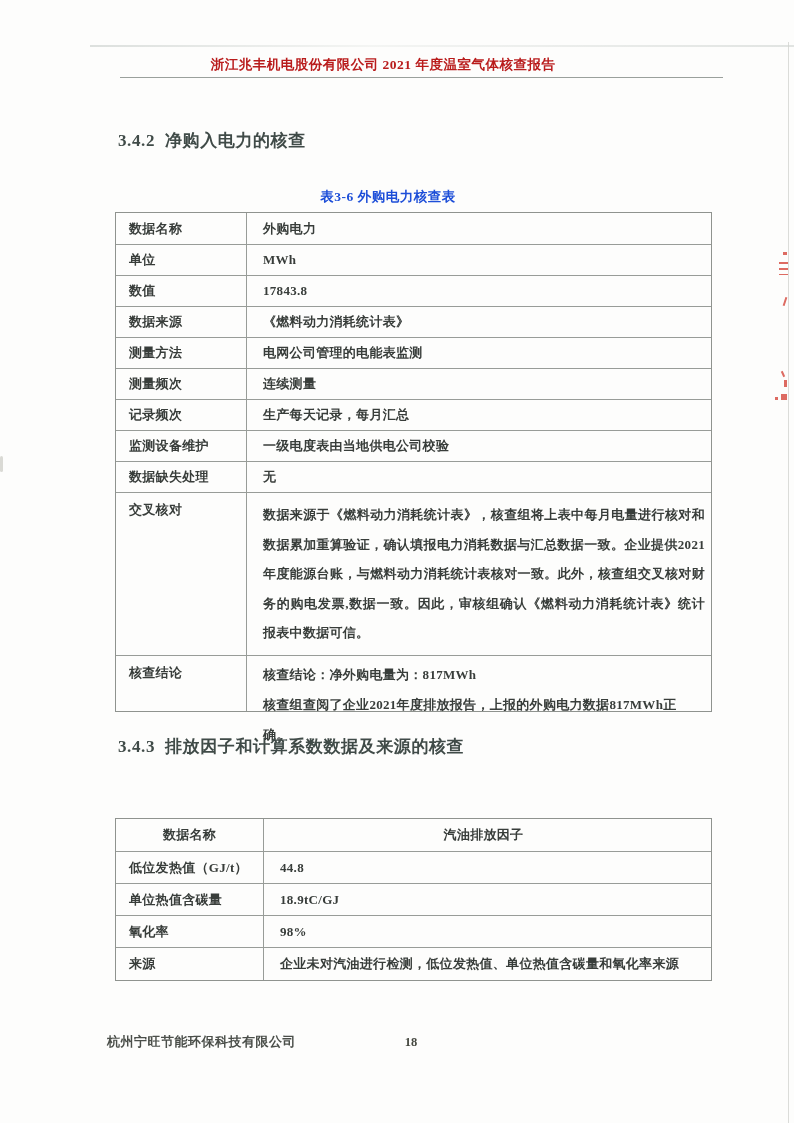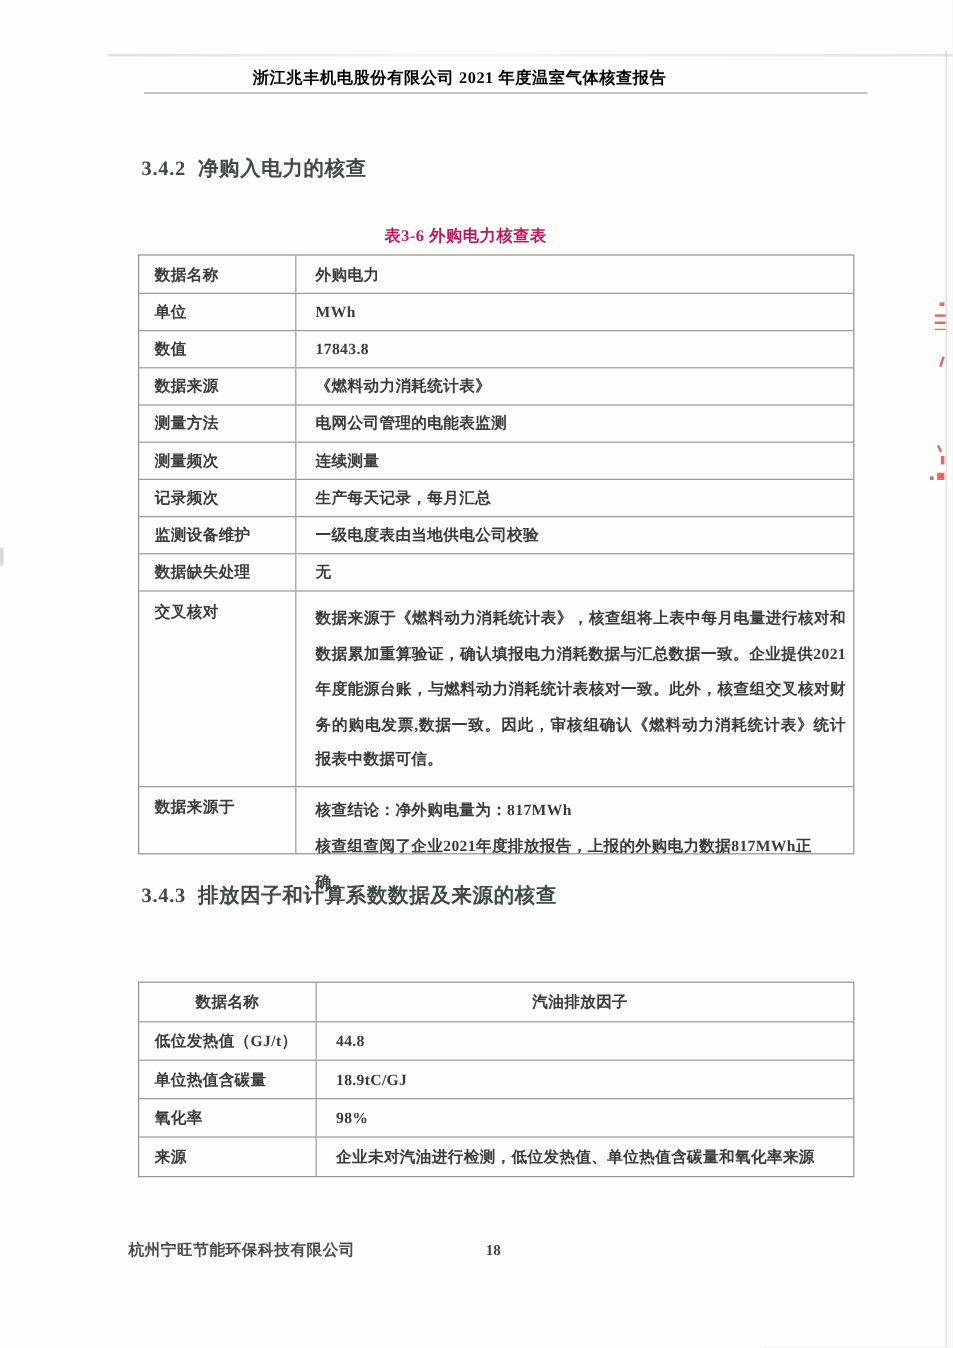--- a/index.html
+++ b/index.html
@@ -8,36 +8,36 @@
     position:relative; width:794px; height:1123px; margin:0 auto;
     background:#fdfdfc; overflow:hidden;
     font-family:"Liberation Serif","DejaVu Serif",serif;
     color:#3b403d;
   }
   .abs { position:absolute; }
 
   
   .running-header {
     top:56px; left:0; width:766px; text-align:center;
-    font-size:13.5px; font-weight:600; letter-spacing:0.5px; color:#000000;
+    font-size:13.5px; font-weight:600; letter-spacing:0.5px; color:#b91c1c;
   }
   .header-rule { top:77px; left:120px; width:603px; border-top:1.6px solid #9aa09c; }
 
   
   .scan-line-right { top:42px; left:788px; width:1.4px; height:1081px; background:#d2d3cf; opacity:.8; }
   .top-smudge { top:45px; left:90px; width:704px; height:2px;
     background:linear-gradient(90deg, rgba(160,170,165,.35), rgba(190,198,192,.15) 40%, rgba(160,170,165,.3)); }
   .left-blob { top:456px; left:0; width:3px; height:16px; background:#dadad5; border-radius:2px; }
 
   
   .sec { font-size:17px; font-weight:700; color:#404b48; letter-spacing:0.6px; white-space:nowrap; }
   .sec .sec-t { margin-left:10px;text-align:center; }
 
   
-  .caption { text-align:center; font-size:13.5px; font-weight:700; color:#be185d; letter-spacing:0.5px; }
+  .caption { text-align:center; font-size:13.5px; font-weight:700; color:#1d4ed8; letter-spacing:0.5px; }
 
   
   .tbl { border:1.6px solid #8f938f; width:597px; background:transparent; }
   .tr { display:flex; width:100%; }
   .tr + .tr { border-top:1.4px solid #989c98; }
   .td { font-size:13px; font-weight:600; color:#383d3a; letter-spacing:0.3px; }
   .lab { border-right:1.4px solid #989c98; display:flex; align-items:center; padding-left:13px; }
   .t1 .lab { width:131px; }
   .t2 .lab { width:148px; }
   .val { flex:1; display:flex; align-items:center; padding-left:16px; padding-right:8px; }
@@ -115,21 +115,21 @@
     </div>
     <div class="tr h31">
       <div class="td lab">数据缺失处理</div>
       <div class="td val">无</div>
     </div>
     <div class="tr hx">
       <div class="td lab top-align">交叉核对</div>
       <div class="td val longtext">数据来源于《燃料动力消耗统计表》，核查组将上表中每月电量进行核对和数据累加重算验证，确认填报电力消耗数据与汇总数据一致。企业提供2021年度能源台账，与燃料动力消耗统计表核对一致。此外，核查组交叉核对财务的购电发票,数据一致。因此，审核组确认《燃料动力消耗统计表》统计报表中数据可信。</div>
     </div>
     <div class="tr hc">
-      <div class="td lab top-align">数据来源于</div>
+      <div class="td lab top-align">核查结论</div>
       <div class="td val conclusion">
         <div>核查结论：净外购电量为：817MWh</div>
         <div>核查组查阅了企业2021年度排放报告，上报的外购电力数据817MWh正确。</div>
       </div>
     </div>
   </div>
 
   <div class="abs sec" style="top:735px; left:118px;">
     <span>3.4.3</span><span class="sec-t">排放因子和计算系数数据及来源的核查</span>
   </div>

